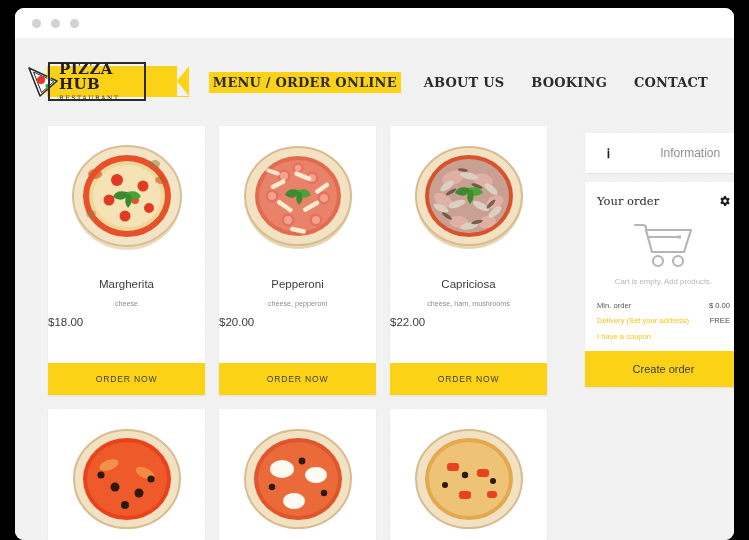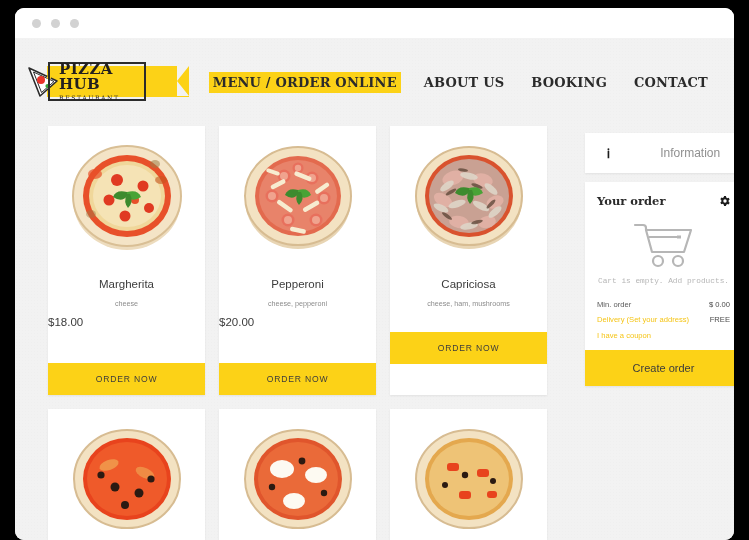--- a/index.html
+++ b/index.html
@@ -213,35 +213,33 @@
   #order-panel {
     background: #fff;
     margin-top: 9px;
     box-shadow: 0 1px 2px rgba(0,0,0,0.07);
     padding: 12px 12px 0 12px;
   }
   #order-head {
     display: flex;
     align-items: center;
     justify-content: space-between;
-    font-weight: bold;
   }
   #order-title {
     font-family: "DejaVu Serif", serif;
     font-size: 11.5px;
     color: #2b2b2b;
   }
   #cart-area { padding: 12px 0 0 0; }
   #cart-icon-wrap { display: flex; justify-content: center; }
   #cart-empty-msg {
     text-align: center;
     font-size: 7.8px;
     color: #b6b6b6;
     padding: 9px 0 12px 0;
-    font-family: Liberation Mono, monospace;
   }
   .order-row {
     display: flex;
     justify-content: space-between;
     align-items: center;
     font-size: 7.6px;
     padding: 3px 0;
   }
   .order-row .lbl { color: #5a5a5a; }
   .order-row .val { color: #4a4a4a; }
@@ -416,20 +414,21 @@
                   <ellipse cx="70" cy="88" rx="6" ry="1.8" transform="rotate(-15 70 88)"></ellipse>
                   <ellipse cx="56" cy="36" rx="5" ry="1.6" transform="rotate(8 56 36)"></ellipse>
                 </g>
                 <path d="M62 54 q-11 -3 -14 5 q9 6 14 -1 z" fill="#3d8b2e"></path>
                 <path d="M62 54 q11 -3 14 5 q-9 6 -14 -1 z" fill="#49a336"></path>
                 <path d="M62 56 q-4 8 1 14 q6 -6 2 -14 z" fill="#3d8b2e"></path>
               </svg>
             </div>
             <div class="product-name">Capriciosa</div>
             <div class="product-desc">cheese, ham, mushrooms</div>
+            <div class="product-price">$22.00</div>
             <button class="order-btn">ORDER NOW</button>
           </div>
 
           <div class="product-card">
             <div class="product-img">
               <svg width="124" height="124" viewBox="0 0 124 124">
                 <ellipse cx="62" cy="62" rx="53" ry="49" fill="#f3e2c2"></ellipse>
                 <ellipse cx="62" cy="62" rx="53" ry="49" fill="none" stroke="#d7bc92" stroke-width="2"></ellipse>
                 <ellipse cx="62" cy="62" rx="44" ry="41" fill="#e8431d"></ellipse>
                 <ellipse cx="62" cy="62" rx="40" ry="37" fill="#ef5a2a"></ellipse>

